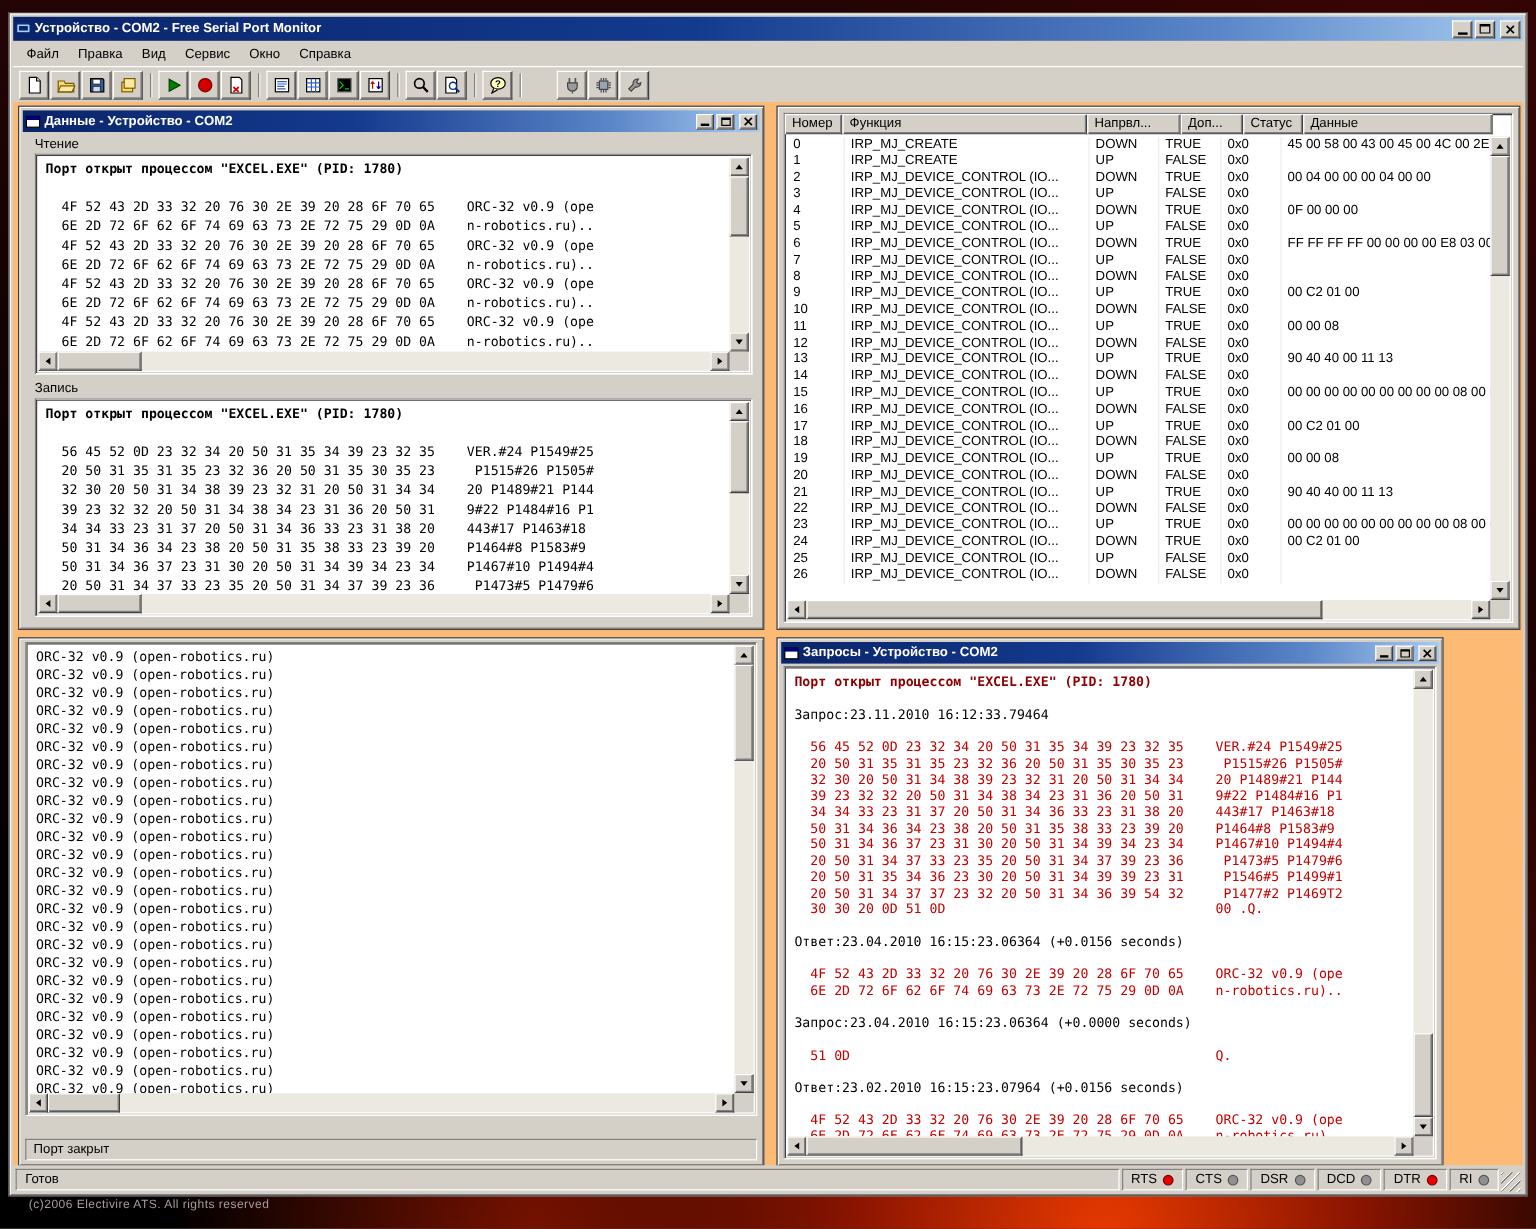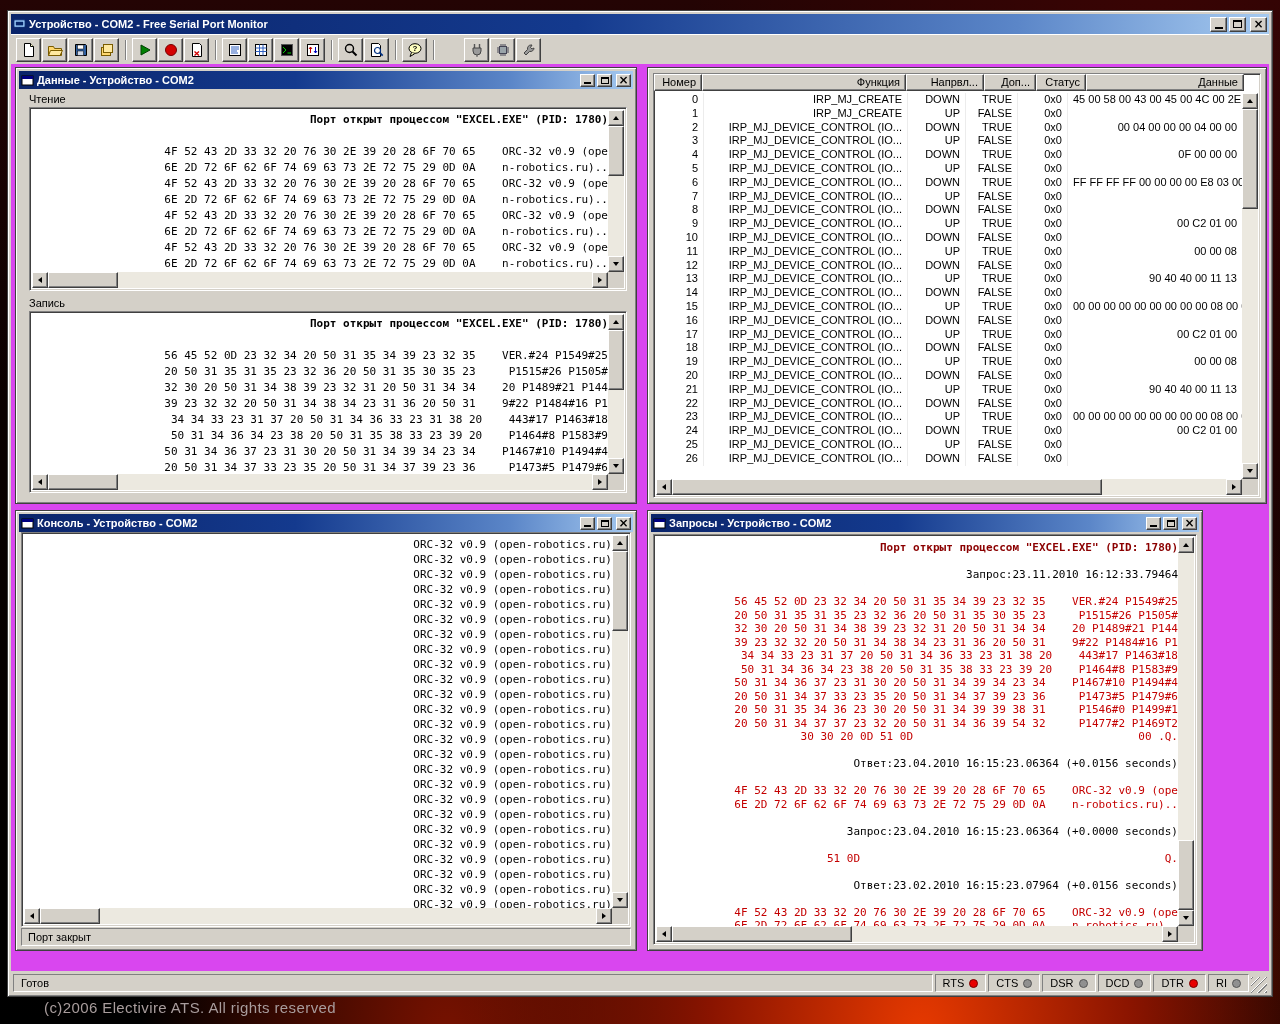--- a/index.html
+++ b/index.html
@@ -6,21 +6,21 @@
   html,body { width:1280px; height:1024px; overflow:hidden; }
   body {
     font-family:"Liberation Sans","DejaVu Sans",sans-serif; font-size:11px; color:#000;
     background:
       radial-gradient(55% 120% at 72% 102%, #e83a00 0%, #8a1400 30%, rgba(0,0,0,0) 65%),
       radial-gradient(40% 100% at 35% 103%, #7a1200 0%, rgba(0,0,0,0) 60%),
       radial-gradient(60% 200% at 90% -10%, #3a0404 0%, rgba(0,0,0,0) 60%),
       linear-gradient(180deg, #240404 0%, #0a0000 40%, #000 100%);
     position:relative;
   }
-  .credit { position:absolute; left:44px; top:999px; color:#a89c9c; font-size:15px; letter-spacing:.4px; }
+  .credit { position:absolute; left:24px; top:999px; color:#a89c9c; font-size:10px; letter-spacing:.4px; }
 
   
   .win {
     position:absolute; left:7px; top:10px; width:1266px; height:987px;
     background:#d4d0c8; border:1px solid #404040;
     box-shadow: inset 1px 1px 0 #fff, inset -1px -1px 0 #808080, inset 2px 2px 0 #d4d0c8;
     padding:3px; display:flex; flex-direction:column;
   }
   .titlebar {
     height:20px; flex:0 0 20px; display:flex; align-items:center; gap:3px; padding:0 2px;
@@ -54,21 +54,21 @@
   .spanel { height:18px; border:1px solid; border-color:#808080 #fff #fff #808080;
             display:flex; align-items:center; padding:0 7px; white-space:nowrap; }
   .spanel.ready { flex:1; }
   .signals { display:flex; gap:2px; }
   .dot { width:9px; height:9px; border-radius:50%; margin-left:5px; background:#909090; border:1px solid #555; }
   .dot.on { background:#e80000; border-color:#700; }
   .grip { width:16px; height:16px; align-self:flex-end;
           background:repeating-linear-gradient(135deg,#fff 0 1px,#808080 1px 2px,#d4d0c8 2px 5px); }
 
   
-  .mdi { flex:1; position:relative; background:#d946ef; overflow:hidden;text-align:right; }
+  .mdi { flex:1; position:relative; background:#fdba74; overflow:hidden; }
   .child { position:absolute; background:#d4d0c8; border:1px solid #404040;
            box-shadow: inset 1px 1px 0 #fff, inset -1px -1px 0 #808080;
            padding:3px; display:flex; flex-direction:column; }
   .ctitle { height:18px; flex:0 0 18px; display:flex; align-items:center; gap:3px; padding:0 2px;
             background:linear-gradient(90deg,#0a246a 0%,#143a8e 45%,#5b86c8 80%,#a6caf0 100%);
             color:#fff; font-weight:bold; }
   .ctitle .capbtn { width:15px; height:13px; }
   .ctitle .g-min { margin-top:6px; width:7px; }
   .ctitle .g-max { width:8px; height:7px; }
   .cicon svg { width:13px; height:13px; display:block; }
@@ -154,20 +154,29 @@
         </span>
       <span class="capbtn">
           <span class="g-max"></span>
         </span>
       <span class="capbtn cls">
           <span class="g-x"></span>
         </span>
     </span>
   </div>
 
+  <div class="menubar">
+
+  <span class="menuitem">Файл</span>
+      <span class="menuitem">Правка</span>
+      <span class="menuitem">Вид</span>
+      <span class="menuitem">Сервис</span>
+      <span class="menuitem">Окно</span>
+      <span class="menuitem">Справка</span>
+    </div>
 
   <div class="toolbar">
     <span class="tbtn">
         <svg viewBox="0 0 16 16">
           <path d="M3.5 1.5h6l3 3v10h-9z" fill="#fff" stroke="#000"></path>
           <path d="M9.5 1.5v3h3" fill="#ffffc8" stroke="#000"></path>
         </svg>
       </span>
     <span class="tbtn">
         <svg viewBox="0 0 16 16">
@@ -648,40 +657,20 @@
             <div class="sb b">
                 <span class="ar"></span>
               </div>
           </div>
           <div class="scorner"></div>
         </div>
       </div>
     </div>
 
     <div class="child" style="left:4px;top:446px;width:622px;height:441px">
-      <div class="ctitle">
-        <span class="cicon">
-            <svg viewBox="0 0 13 13">
-              <rect x="1" y="2" width="11" height="9" fill="#fff" stroke="#000"></rect>
-              <rect x="1" y="2" width="11" height="3" fill="#000080"></rect>
-            </svg>
-          </span>
-        <span class="ctext">Консоль - Устройство - COM2</span>
-        <span class="tbuttons">
-          <span class="capbtn">
-              <span class="g-min"></span>
-            </span>
-          <span class="capbtn">
-              <span class="g-max"></span>
-            </span>
-          <span class="capbtn cls">
-              <span class="g-x"></span>
-            </span>
-        </span>
-      </div>
       <div class="cbody">
         <div class="inset conwrap">
           <div class="textpane">
 
           <div class="conline">ORC-32 v0.9 (open-robotics.ru)</div>
               <div class="conline">ORC-32 v0.9 (open-robotics.ru)</div>
               <div class="conline">ORC-32 v0.9 (open-robotics.ru)</div>
               <div class="conline">ORC-32 v0.9 (open-robotics.ru)</div>
               <div class="conline">ORC-32 v0.9 (open-robotics.ru)</div>
               <div class="conline">ORC-32 v0.9 (open-robotics.ru)</div>
@@ -759,21 +748,21 @@
               <div class="line label">Запрос:23.11.2010 16:12:33.79464</div>
               <div class="line blank"></div>
               <div class="line hex">  56 45 52 0D 23 32 34 20 50 31 35 34 39 23 32 35    VER.#24 P1549#25</div>
               <div class="line hex">  20 50 31 35 31 35 23 32 36 20 50 31 35 30 35 23     P1515#26 P1505#</div>
               <div class="line hex">  32 30 20 50 31 34 38 39 23 32 31 20 50 31 34 34    20 P1489#21 P144</div>
               <div class="line hex">  39 23 32 32 20 50 31 34 38 34 23 31 36 20 50 31    9#22 P1484#16 P1</div>
               <div class="line hex">  34 34 33 23 31 37 20 50 31 34 36 33 23 31 38 20    443#17 P1463#18</div>
               <div class="line hex">  50 31 34 36 34 23 38 20 50 31 35 38 33 23 39 20    P1464#8 P1583#9</div>
               <div class="line hex">  50 31 34 36 37 23 31 30 20 50 31 34 39 34 23 34    P1467#10 P1494#4</div>
               <div class="line hex">  20 50 31 34 37 33 23 35 20 50 31 34 37 39 23 36     P1473#5 P1479#6</div>
-              <div class="line hex">  20 50 31 35 34 36 23 30 20 50 31 34 39 39 38 31     P1546#0 P1499#1</div>
+              <div class="line hex">  20 50 31 35 34 36 23 30 20 50 31 34 39 39 23 31     P1546#5 P1499#1</div>
               <div class="line hex">  20 50 31 34 37 37 23 32 20 50 31 34 36 39 54 32     P1477#2 P1469T2</div>
               <div class="line hex">  30 30 20 0D 51 0D                                  00 .Q.</div>
               <div class="line blank"></div>
               <div class="line label">Ответ:23.04.2010 16:15:23.06364 (+0.0156 seconds)</div>
               <div class="line blank"></div>
               <div class="line hex">  4F 52 43 2D 33 32 20 76 30 2E 39 20 28 6F 70 65    ORC-32 v0.9 (ope</div>
               <div class="line hex">  6E 2D 72 6F 62 6F 74 69 63 73 2E 72 75 29 0D 0A    n-robotics.ru)..</div>
               <div class="line blank"></div>
               <div class="line label">Запрос:23.04.2010 16:15:23.06364 (+0.0000 seconds)</div>
               <div class="line blank"></div>

